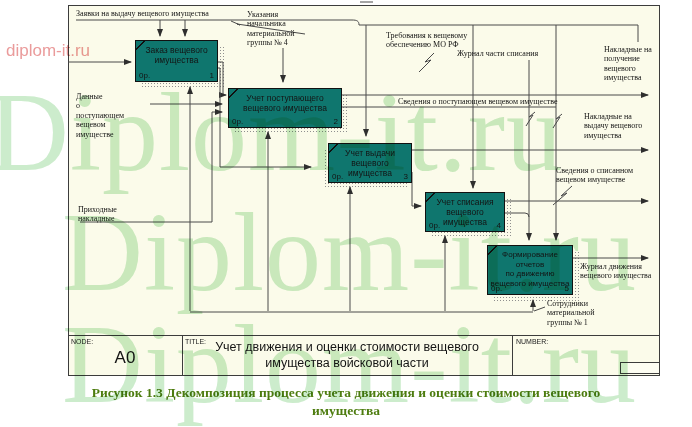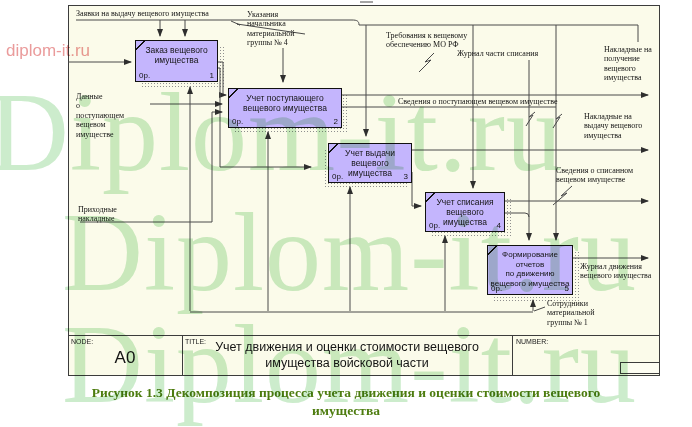--- a/index.html
+++ b/index.html
@@ -12,21 +12,21 @@
     position:absolute;left:68px;top:5px;width:592px;height:371px;
     border:1px solid #3c3c3c;background:#fbfbea;box-sizing:border-box;
   }
   
   .shadow{
     position:absolute;
     background-image:radial-gradient(#8f8f8f 34%,transparent 36%);
     background-size:3px 3px;
   }
   .box{
-    position:absolute;border:1.5px solid #111;background:#c4b5fd;
+    position:absolute;border:1.5px solid #111;background:#0f766e;
     box-sizing:border-box;z-index:4;
   }
   .box .corner{
     position:absolute;left:0;top:0;width:11px;height:11px;
     background:linear-gradient(135deg,transparent 5px,#111 5px,#111 6.4px,transparent 6.4px);
   }
   .box .bname{
     position:absolute;left:2px;right:2px;top:4px;text-align:center;
     font-size:8.5px;line-height:1.2;white-space:pre-line;
   }

